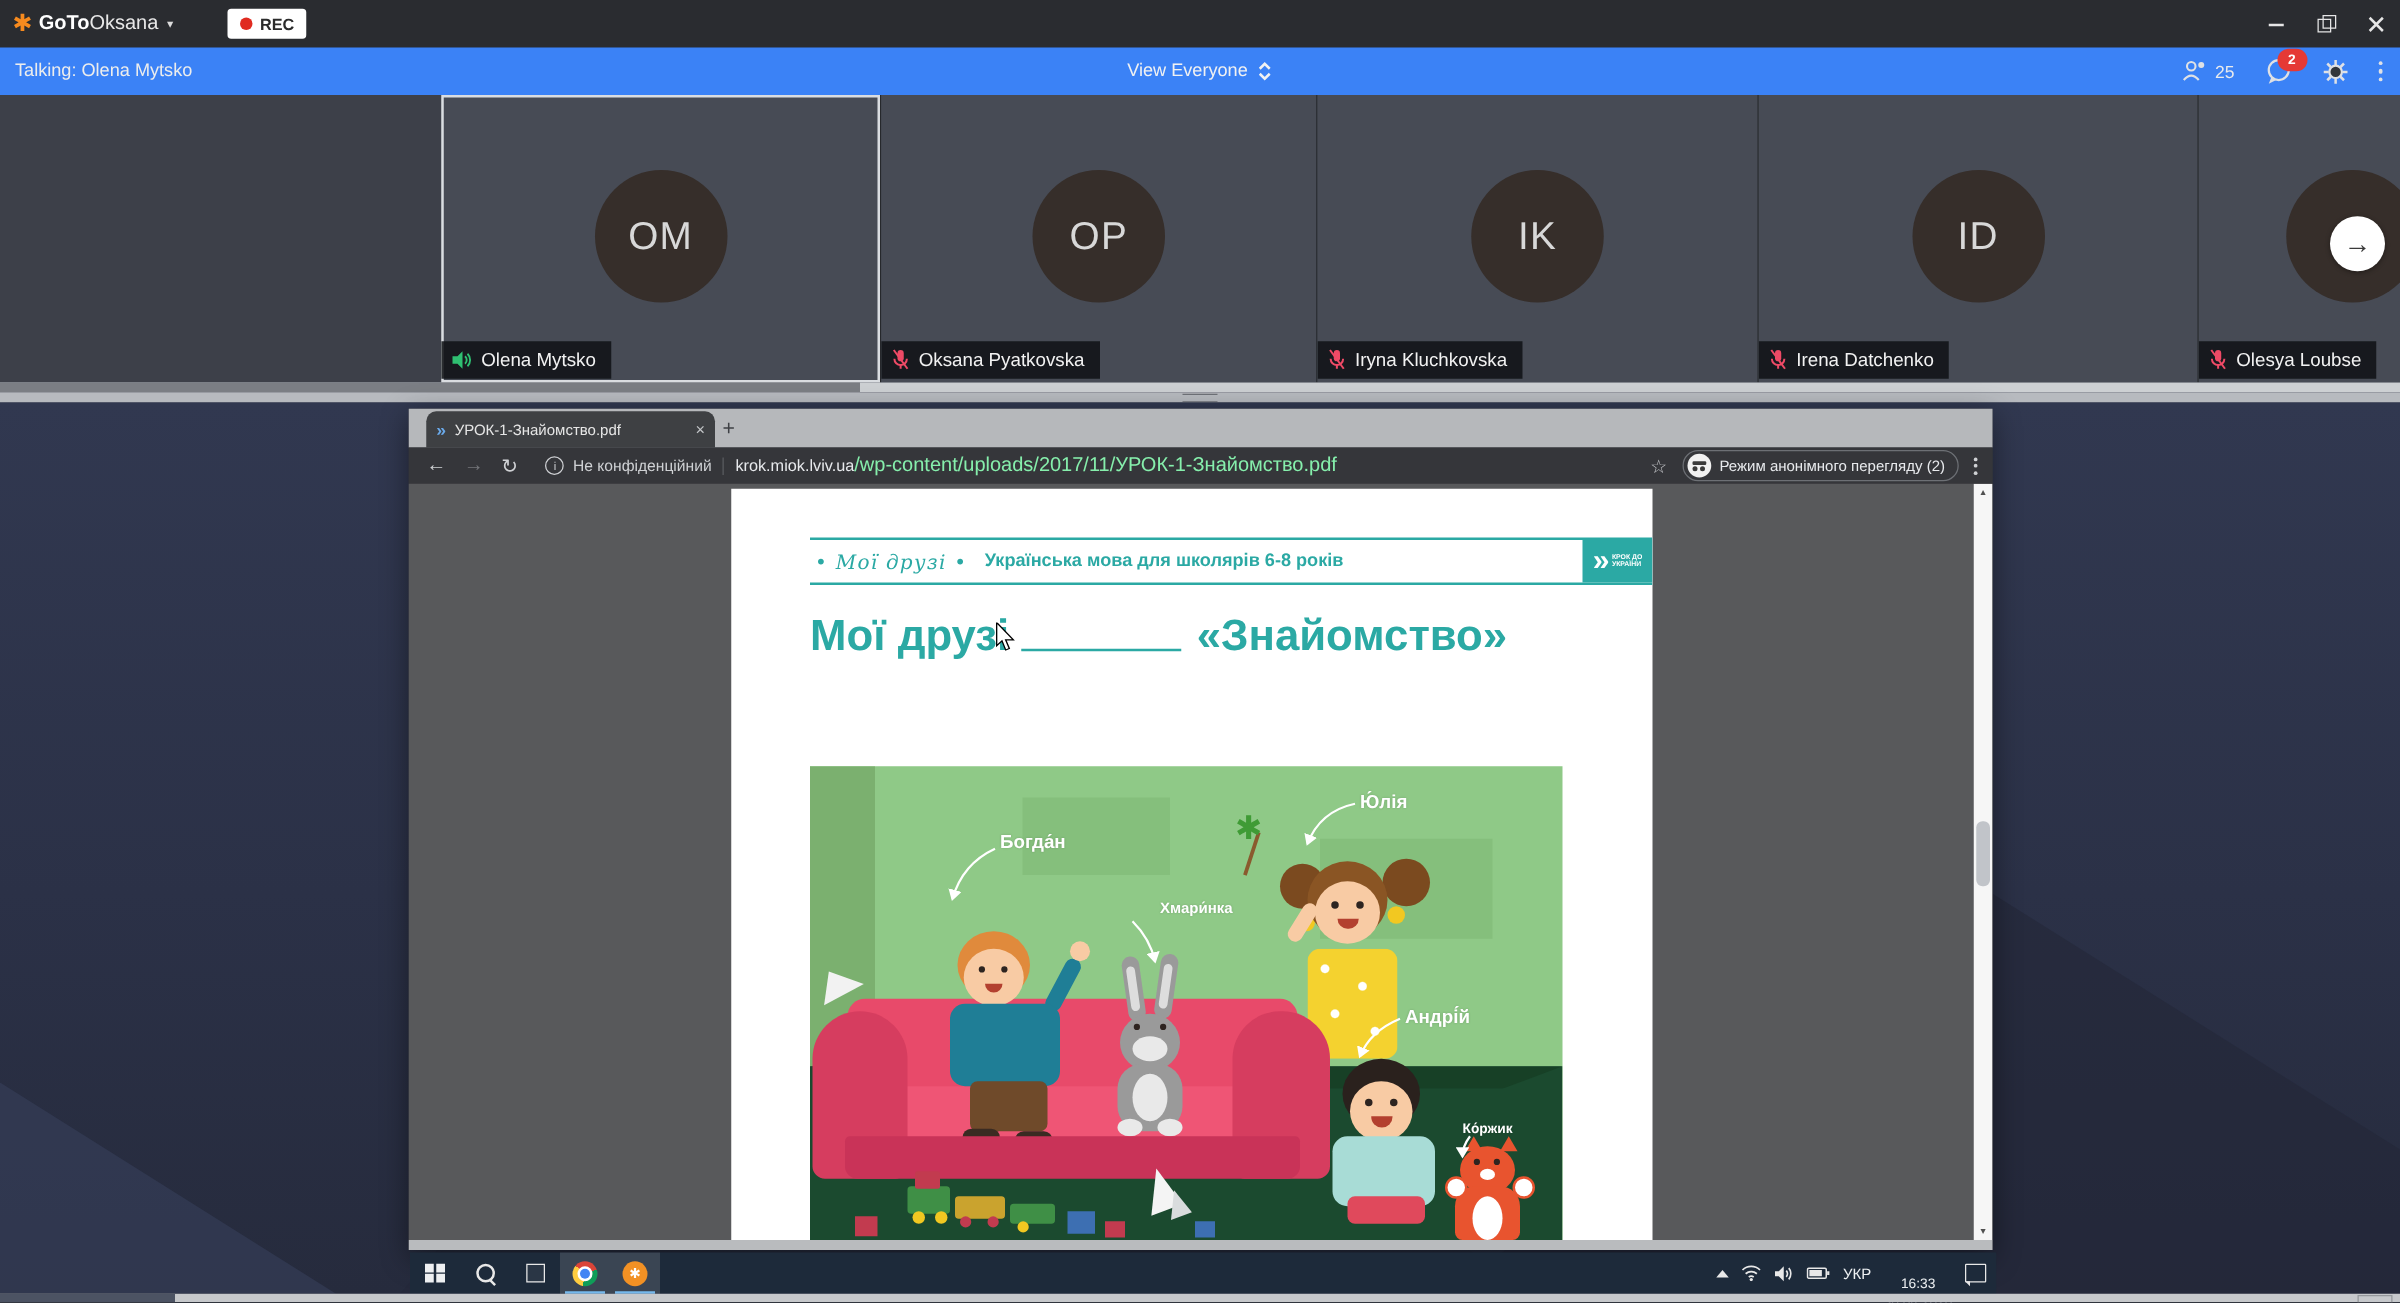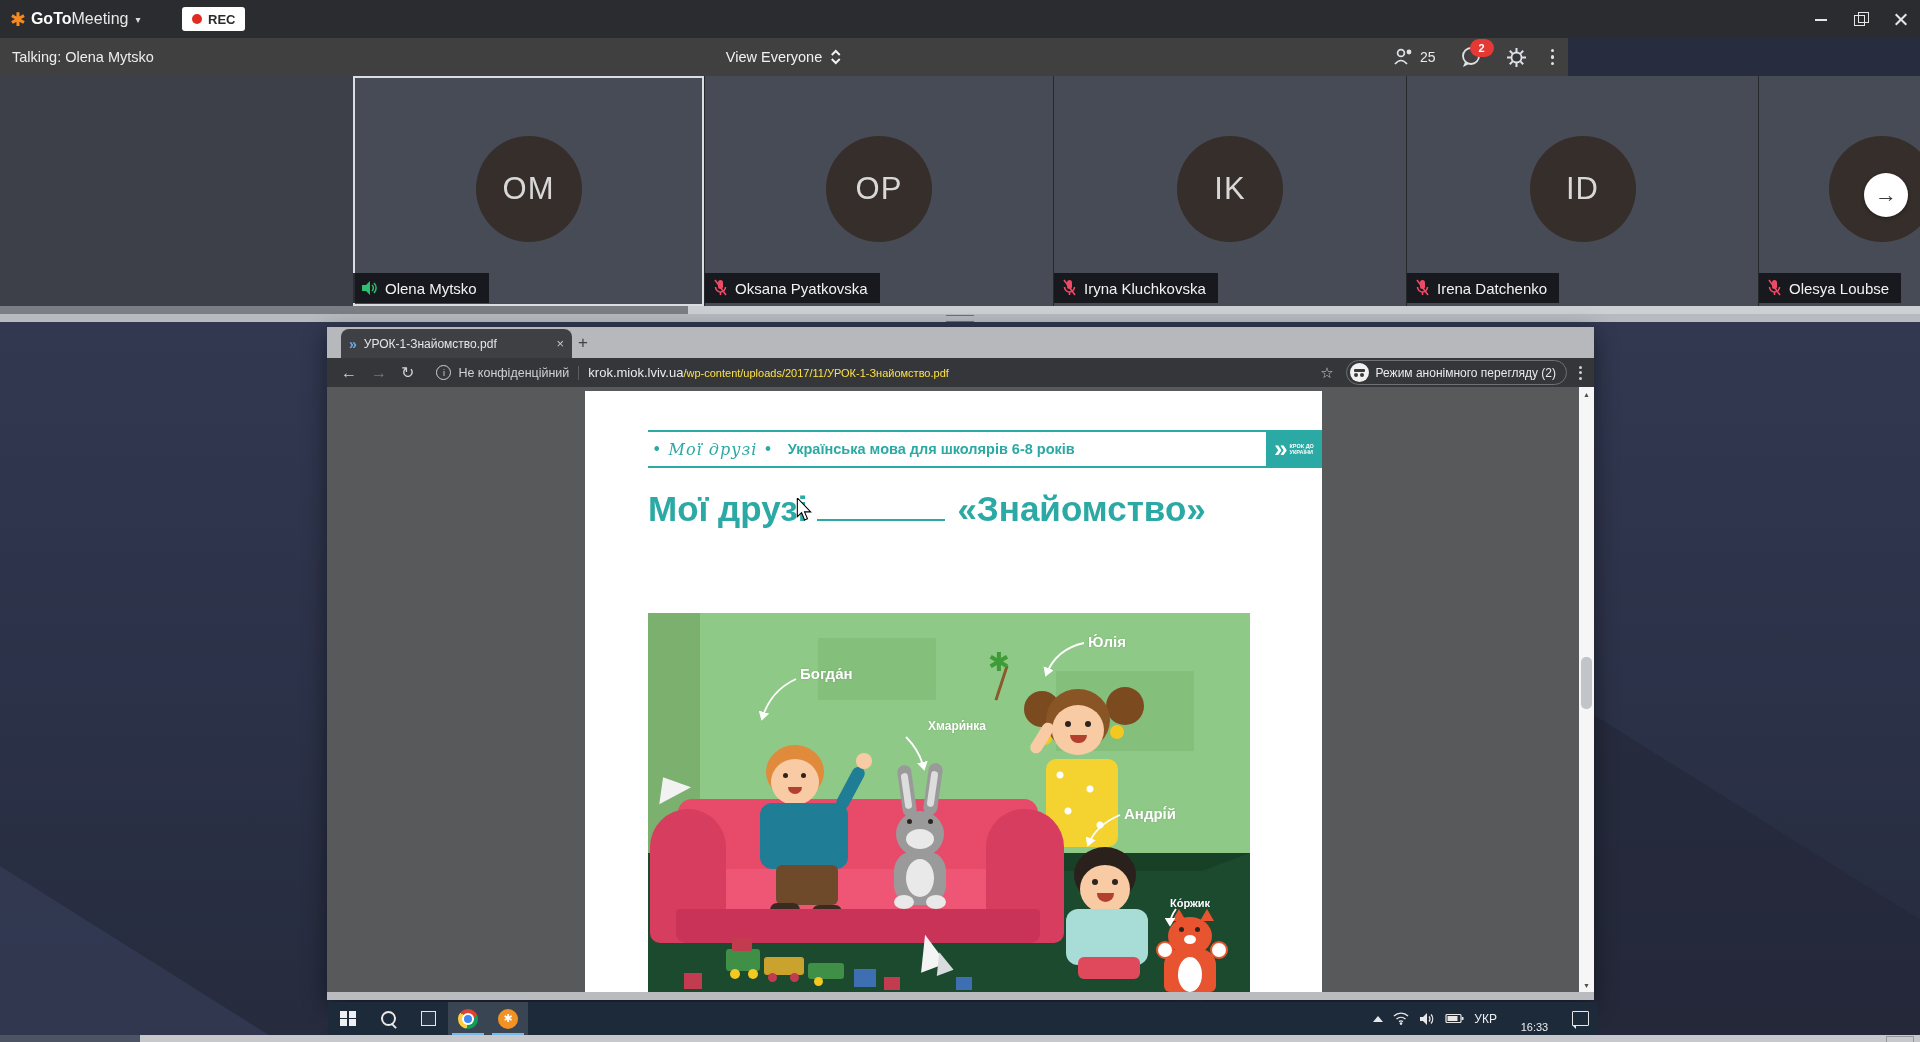--- a/index.html
+++ b/index.html
@@ -19,21 +19,21 @@
   .rec-text{font-size:13px;font-weight:bold;color:#2b2b2b;}
   .winctl{right:12px;top:0;height:38px;display:flex;align-items:center;gap:26px;}
   .wc{width:14px;height:14px;position:relative;cursor:default;}
   .wc-min::after{content:"";position:absolute;left:1px;top:7px;width:12px;height:2px;background:#e6e6e6;}
   .wc-rest::before{content:"";position:absolute;left:0;top:3px;width:9px;height:9px;border:1.5px solid #e6e6e6;}
   .wc-rest::after{content:"";position:absolute;left:4px;top:0;width:9px;height:9px;border:1.5px solid #e6e6e6;}
   .wc-close::before,.wc-close::after{content:"";position:absolute;left:6px;top:0;width:2px;height:15px;background:#e6e6e6;}
   .wc-close::before{transform:rotate(45deg);} .wc-close::after{transform:rotate(-45deg);}
 
   
-  .gtm-toolbar{left:0;top:38px;width:1568px;height:38px;background:#404040;border-bottom:1px solid #222428;}
+  .gtm-toolbar{left:0;top:38px;width:1920px;height:38px;background:#3b82f6;border-bottom:1px solid #222428;}
   .talking{left:12px;top:0;height:38px;display:flex;align-items:center;font-size:14.5px;color:#eceded;}
   .viewsel{left:50%;top:0;transform:translateX(-50%);height:38px;display:flex;align-items:center;gap:8px;color:#f0f1f2;font-size:14.5px;cursor:pointer;}
   .gtm-icons{right:14px;top:0;height:38px;display:flex;align-items:center;gap:24px;color:#dfe1e5;}
   .icon-wrap{position:relative;display:flex;align-items:center;gap:5px;}
   .pcount{font-size:14px;color:#e9eaec;}
   .badge{position:absolute;top:-7px;right:-12px;min-width:18px;height:18px;border-radius:9px;background:#e53935;color:#fff;font-size:11px;font-weight:bold;display:flex;align-items:center;justify-content:center;padding:0 3px;}
   .kebab{display:flex;flex-direction:column;gap:3px;}
   .kebab i{width:3.5px;height:3.5px;border-radius:50%;background:#dfe1e5;}
 
   
@@ -67,21 +67,21 @@
   .tab-title{flex:1;font-size:12px;color:#e6e6e6;white-space:nowrap;overflow:hidden;}
   .tab-close{color:#c3c5c8;font-size:13px;cursor:pointer;}
   .newtab{left:246px;top:6px;width:20px;height:20px;display:flex;align-items:center;justify-content:center;color:#3f4145;font-size:17px;cursor:pointer;}
   .cr-toolbar{left:0;top:31px;width:1267px;height:29px;background:#35363a;display:flex;align-items:center;}
   .nav-ic{font-size:16px;color:#cfd1d4;margin-left:14px;cursor:pointer;}
   .nav-ic.dim{color:#74767a;}
   .infoi{width:13px;height:13px;border-radius:50%;border:1.2px solid #cfd1d4;color:#cfd1d4;font-size:9px;display:flex;align-items:center;justify-content:center;margin-left:22px;}
   .sec-label{font-size:12.5px;color:#cfd1d4;margin-left:7px;}
   .url-div{width:1px;height:14px;background:#5a5c60;margin:0 9px;}
   .url-host{font-size:13px;color:#e8eaed;}
-  .url-path{font-size:11px;color:#fde047;}
+  .url-path{font-size:16px;color:#86efac;}
   .cr-right{margin-left:auto;display:flex;align-items:center;gap:12px;padding-right:12px;}
   .star{font-size:15px;color:#c9cbce;cursor:pointer;}
   .incog-pill{display:flex;align-items:center;gap:7px;border:1px solid #6d7075;border-radius:13px;padding:2px 10px 2px 3px;}
   .spy{width:19px;height:19px;border-radius:50%;background:#f1f1f1;position:relative;}
   .spy::before{content:"";position:absolute;left:4px;top:6px;width:11px;height:3px;background:#3a3a3a;border-radius:1px;}
   .spy::after{content:"";position:absolute;left:4.5px;top:10px;width:4px;height:4px;border-radius:50%;background:#3a3a3a;box-shadow:6px 0 0 #3a3a3a;}
   .incog-text{font-size:12px;color:#e8eaed;white-space:nowrap;}
   .kebab2{display:flex;flex-direction:column;gap:2.5px;cursor:pointer;}
   .kebab2 i{width:3px;height:3px;border-radius:50%;background:#cfd1d4;}
   .pdf-area{left:0;top:60px;width:1267px;height:605px;background:#58595b;overflow:hidden;}
@@ -138,21 +138,21 @@
   .cursor{left:795px;top:498px;}
 </style>
 </head>
 <body>
 
 <div class="screen">
 
   <div class="abs gtm-titlebar">
     <div class="abs gtm-logo">
       <span class="gtm-flower">✱</span>
-      <span><b class="gtm-bold">GoTo</b><span class="gtm-reg">Meeting</span></span>
+      <span><b class="gtm-bold">GoTo</b><span class="gtm-reg">Oksana</span></span>
       <span class="gtm-caret">▾</span>
     </div>
     <div class="abs rec-pill">
       <span class="rec-dot"></span>
       <span class="rec-text">REC</span>
     </div>
     <div class="abs winctl">
       <span class="wc wc-min"></span>
       <span class="wc wc-rest"></span>
       <span class="wc wc-close"></span>

